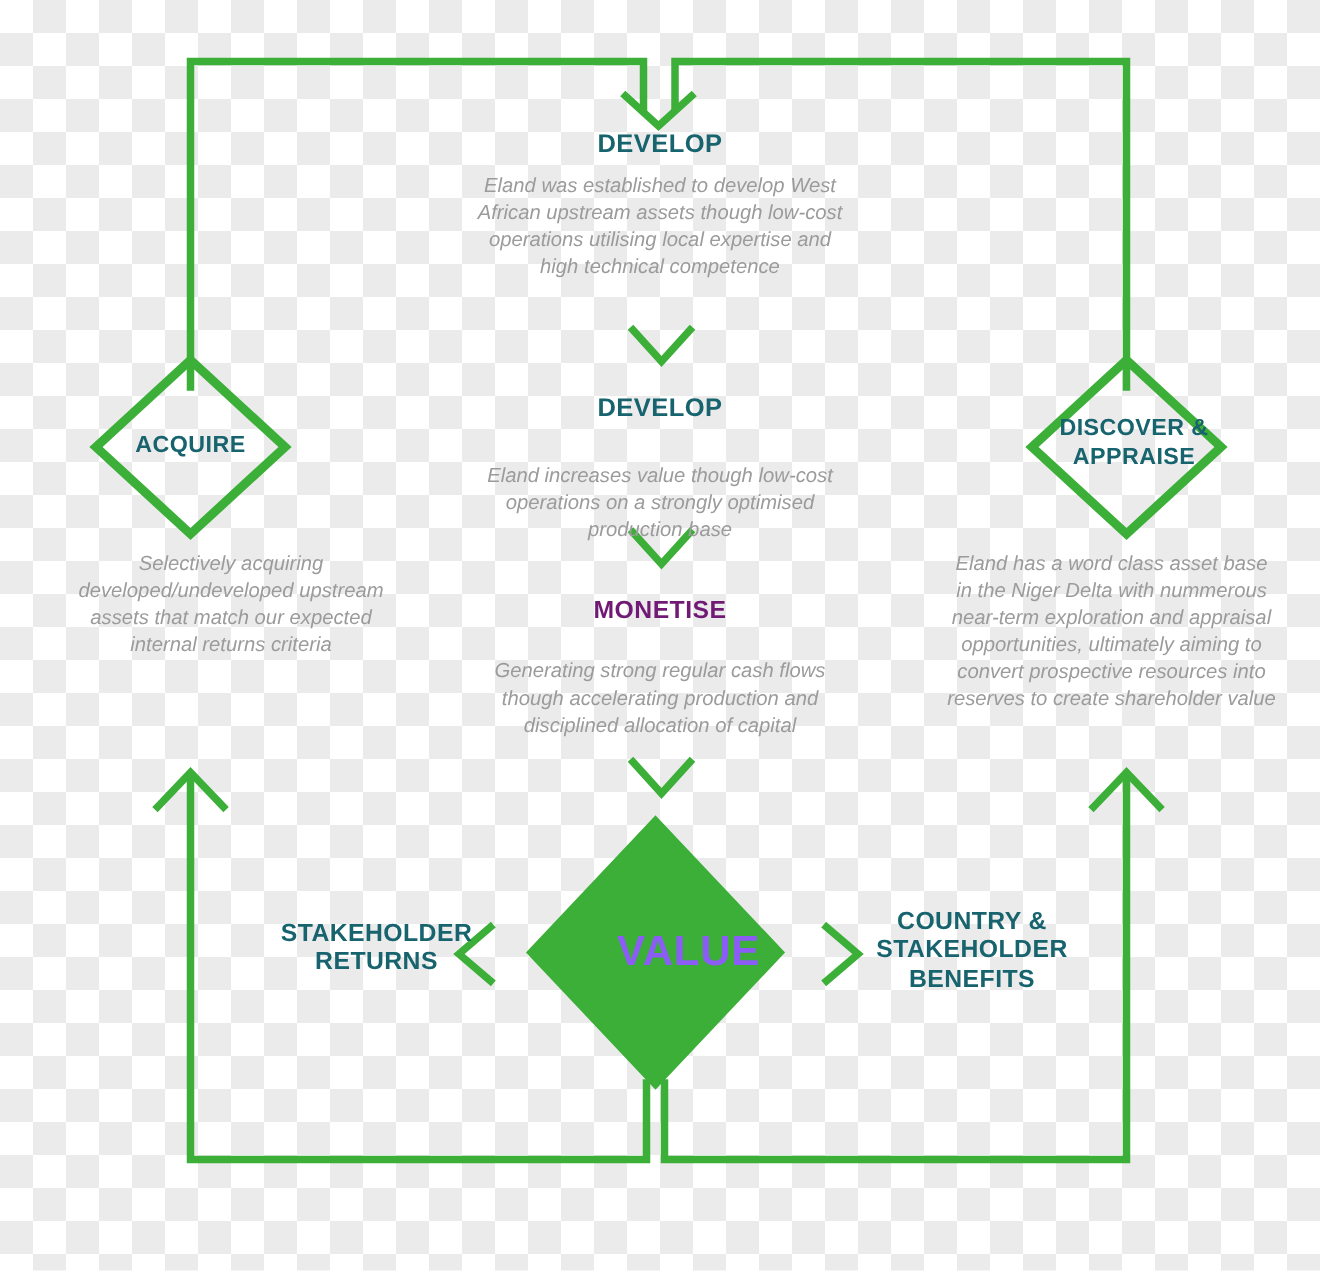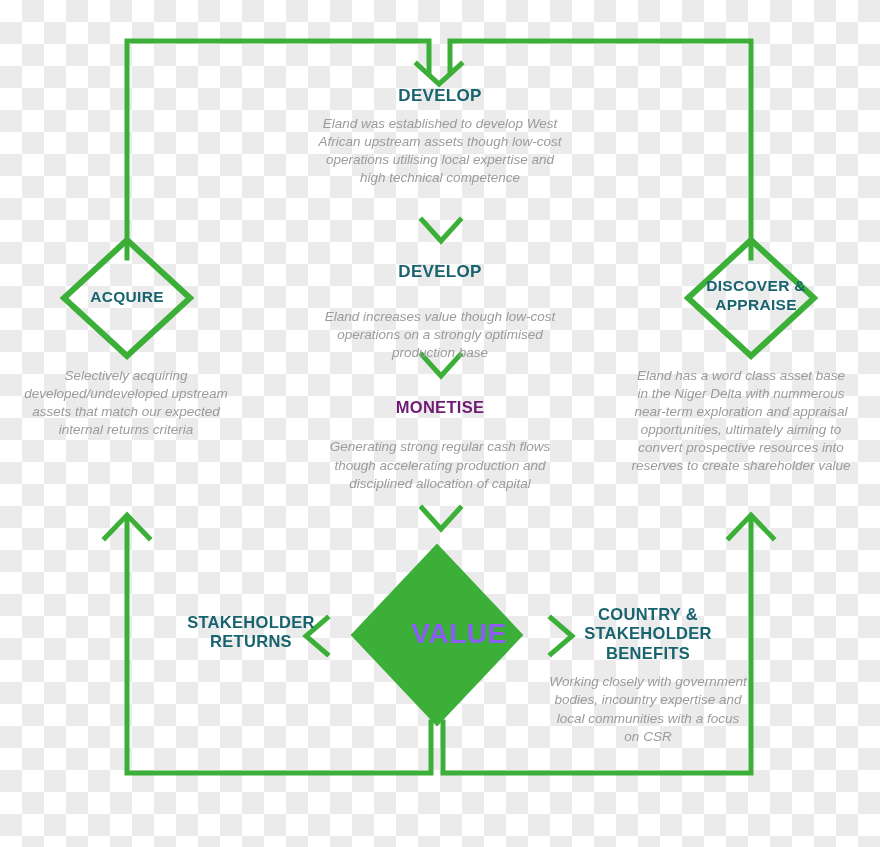--- a/index.html
+++ b/index.html
@@ -36,21 +36,21 @@
   #n-produce{left:322px;top:262px;width:236px;}
   #n-produce .head{font-size:17px;}
   #n-produce .body-txt{font-size:13.5px;margin-top:26px;}
 
   
   #n-monetise{left:326px;top:398px;width:228px;}
   #n-monetise .head{font-size:16.5px;}
   #n-monetise .body-txt{font-size:13.5px;margin-top:21px;text-align:center;}
 
   
-  #n-acquire{left:22px;top:367px;width:208px;}
+  #n-acquire{left:22px;top:367px;width:208px;padding-left:28px;}
   #n-acquire .body-txt{font-size:13.5px;}
   #lbl-acquire{
     position:absolute;left:57px;top:288px;width:140px;
     text-align:center;font-size:15.5px;
   }
 
   
   #n-discover{left:631px;top:367px;width:220px;}
   #n-discover .body-txt{font-size:13.5px;}
   #lbl-discover{
@@ -145,16 +145,15 @@
       <div>RETURNS</div>
     </div>
   </div>
 
   <div class="node" id="n-country">
     <div class="head teal">
       <div>COUNTRY &amp;</div>
       <div>STAKEHOLDER</div>
       <div>BENEFITS</div>
     </div>
-    <div class="body-txt">Working closely with government bodies, incountry expertise and local communities with a focus on CSR</div>
   </div>
 
 </div>
 
 </body></html>

